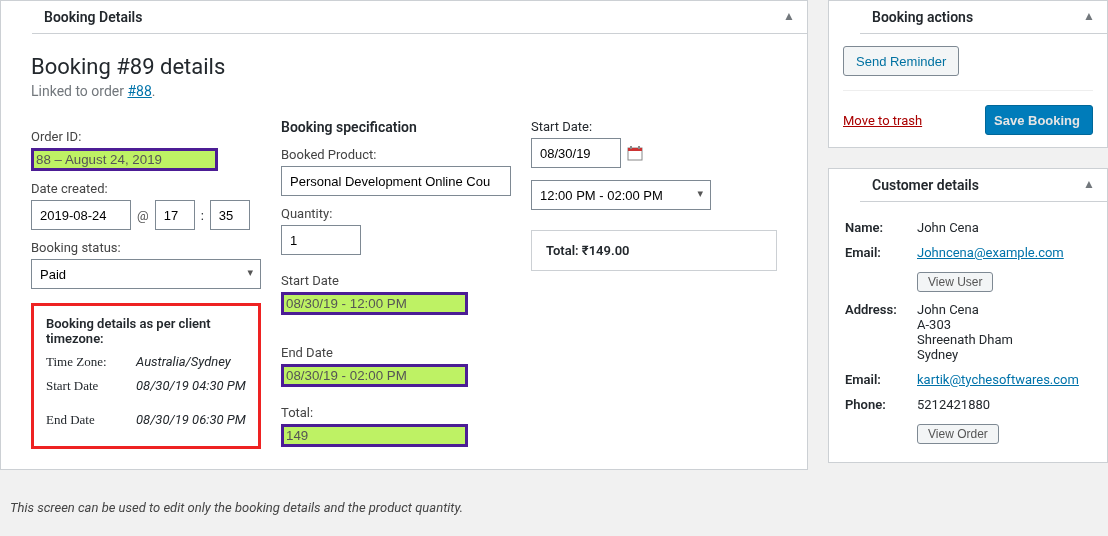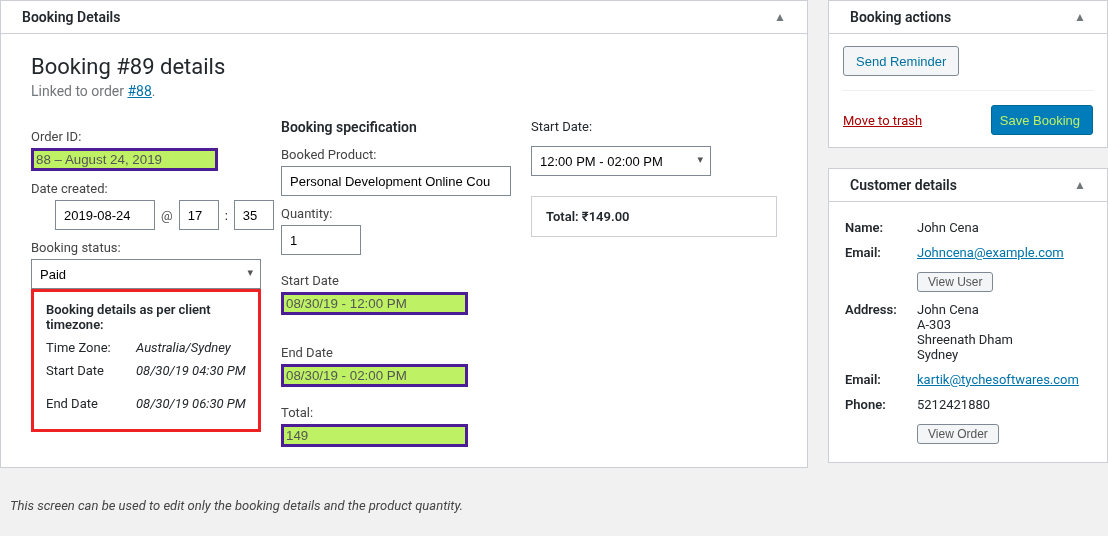--- a/index.html
+++ b/index.html
@@ -18,23 +18,23 @@
     width: 1108px;
   }
   .postbox {
     background: #fff;
     border: 1px solid #ccd0d4;
     margin-bottom: 20px;
   }
   .postbox-header {
     display: flex;
     justify-content: space-between;
-    align-items: center;
-    padding: 8px 21px;
+    padding: 8px 12px;
     border-bottom: 1px solid #ccd0d4;
+    margin-left: 31px;
   }
   .postbox-header h2 {
     margin: 0;
     font-size: 14px;
     font-weight: 600;
   }
   .toggle-indicator {
     color: #72777c;
     font-size: 12px;
     cursor: pointer;
@@ -94,32 +94,33 @@
   }
   .date-row input { width: auto; }
   .at-sym { color: #555; }
   select.status {
     width: 100%;
     height: 30px;
   }
   .client-tz {
     border: 3px solid #e22;
     padding: 10px 12px;
+    margin-top: 14px;
   }
   .client-tz-title {
     font-weight: 600;
     margin-bottom: 6px;
   }
   .tz-row {
     display: flex;
     gap: 10px;
     margin: 8px 0;
     font-size: 13px;
   }
-  .tz-row .lbl { width: 80px; }
+  .tz-row .lbl { width: 80px; font-family: Liberation Serif, serif; }
   .tz-row .val { font-style: italic; }
   .right-col .row {
     margin-bottom: 12px;
   }
   .right-col .row-label {
     font-size: 13px;
     margin-bottom: 4px;
   }
   .date-input-wrap {
     display: flex;
@@ -155,22 +156,22 @@
     color: #0071a1;
     padding: 4px 12px;
     font-size: 13px;
     cursor: pointer;
     border-radius: 3px;
     height: 30px;
   }
   .btn-primary {
     background: #007cba;
     border-color: #006799;
-    color: #bef264;
-    font-weight: 400;
+    color: #e5e5e5;
+    font-weight: 700;
     padding-left: 8px;
   }
   hr.sep {
     border: none;
     border-top: 1px solid #eee;
     margin: 14px 0;
   }
   .action-row {
     display: flex;
     justify-content: space-between;
@@ -243,21 +244,21 @@
 
         <div class="cols">
 
           <div class="col">
 
             <div class="field-label">Order ID:</div>
             <input class="readonly" readonly="" value="88 – August 24, 2019" style="">
 
             <div class="field-label">Date created:</div>
             <div class="date-row">
-              <input type="text" style="width: 100px; margin-left: 24px;" value="2019-08-24">
+              <input type="text" style="width: 100px;" value="2019-08-24">
               <span class="at-sym">@</span>
               <input type="text" style="width: 40px;" value="17">
               <span>:</span>
               <input type="text" style="width: 40px;" value="35">
             </div>
 
             <div class="field-label">Booking status:</div>
             <div class="sel-caret">
               <select class="status">
                 <option>Paid</option>
@@ -296,20 +297,31 @@
             <div class="field-label" style="margin-top:30px">End Date</div>
             <input class="readonly" readonly="" value="08/30/19 - 02:00 PM" style="">
 
             <div class="field-label" style="margin-top:18px">Total:</div>
             <input class="readonly" readonly="" value="149" style="">
           </div>
 
           <div class="col right-col">
             <div class="row">
               <div class="row-label">Start Date:</div>
+              <div class="date-input-wrap">
+                <input type="text" value="08/30/19" style="">
+                <span class="cal-icon">
+                  <svg width="16" height="16" viewBox="0 0 16 16">
+                      <rect x="1" y="3" width="14" height="12" fill="#fff" stroke="#888"></rect>
+                      <rect x="1" y="3" width="14" height="3" fill="#c33"></rect>
+                      <rect x="3" y="1" width="2" height="3" fill="#888"></rect>
+                      <rect x="11" y="1" width="2" height="3" fill="#888"></rect>
+                    </svg>
+                </span>
+              </div>
             </div>
             <div class="row">
               <div class="sel-caret" style="width:180px">
                 <select>
                   <option>12:00 PM - 02:00 PM</option>
                 </select>
               </div>
             </div>
             <div class="total-box">
               <b><span>Total: </span><span>₹149.00</span></b>

